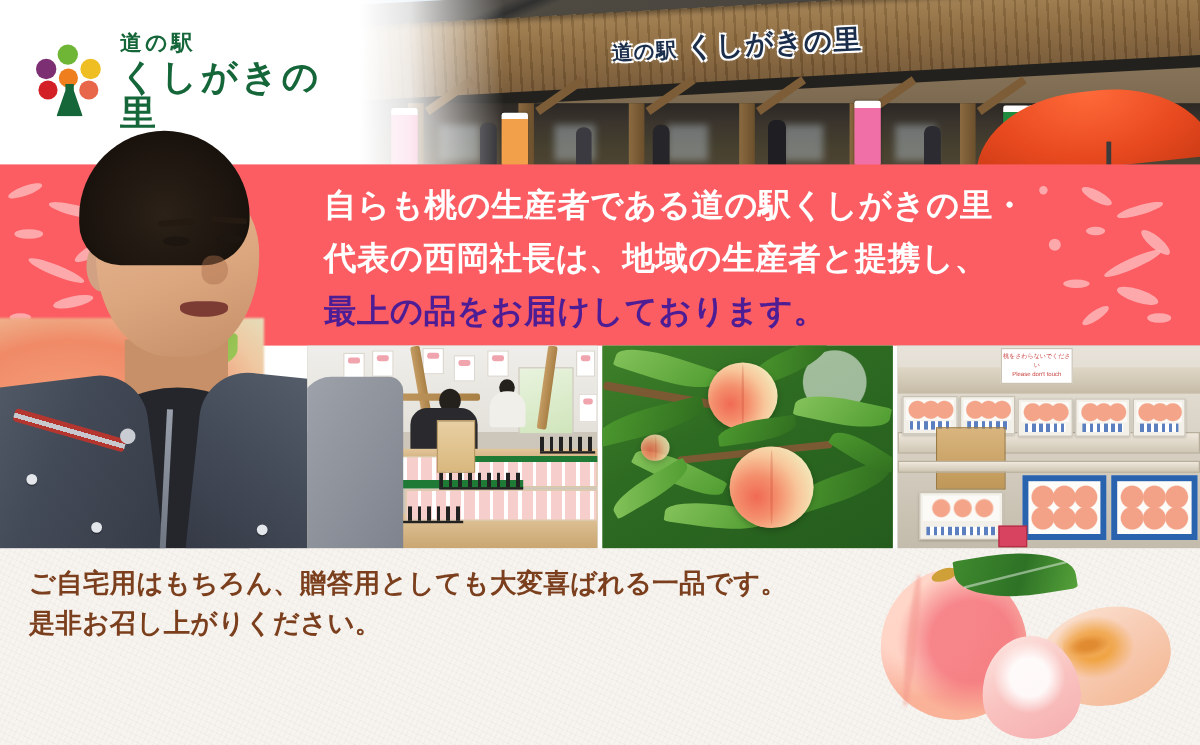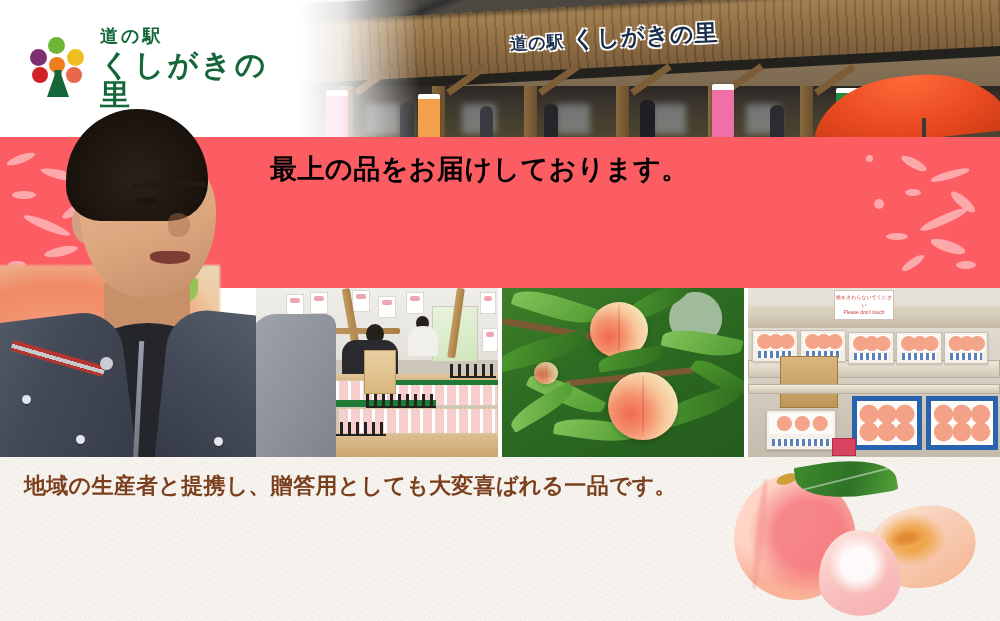--- a/index.html
+++ b/index.html
@@ -129,21 +129,21 @@
   }
   .splash{ position:absolute; opacity:.55; }
   .splash-blob{
     position:absolute; background:rgba(255,255,255,.85); border-radius:50%;
   }
   .quote-text{
     position:absolute; left:270px; top:12px; width:620px;
     color:#ffffff; font-weight:700;
     font-size:27px; line-height:44px; letter-spacing:.5px;
   }
-  .quote-text .hl{ color:#000000;font-family:Liberation Mono, monospace; }
+  .quote-text .hl{ color:#4c1d95; }
 
   
   .portrait{
     position:absolute; left:0; top:105px; width:258px; height:352px;
     overflow:hidden;
     background:transparent;
   }
   .p-peachbg{
     position:absolute; left:-10px; top:160px; width:230px; height:190px;
     background:radial-gradient(ellipse at 30% 45%, #f7a37e 0%, #f08a67 45%, #efc9a2 75%, #dfe8c6 100%);
@@ -510,20 +510,22 @@
       <span class="splash-blob" style="left:40px; top:34px; width:46px; height:9px; transform:rotate(14deg);"></span>
       <span class="splash-blob" style="left:12px; top:54px; width:24px; height:8px;"></span>
       <span class="splash-blob" style="left:60px; top:66px; width:38px; height:10px; transform:rotate(-30deg);"></span>
       <span class="splash-blob" style="left:22px; top:84px; width:50px; height:9px; transform:rotate(22deg);"></span>
       <span class="splash-blob" style="left:94px; top:96px; width:26px; height:8px;"></span>
       <span class="splash-blob" style="left:44px; top:110px; width:34px; height:9px; transform:rotate(-12deg);"></span>
       <span class="splash-blob" style="left:8px;  top:124px; width:18px; height:7px;"></span>
     </div>
 
     <div class="quote-text">
+      <div>自らも桃の生産者である道の駅くしがきの里・</div>
+      <div>代表の西岡社長は、地域の生産者と提携し、</div>
       <div class="hl">最上の品をお届けしております。</div>
     </div>
   </div>
 
   <div class="portrait">
     <div class="p-peachbg"></div>
     <div class="p-leaf"></div>
     <div class="p-neck"></div>
     <div class="p-ear"></div>
     <div class="p-face"></div>
@@ -649,21 +651,22 @@
         </div>
       <div class="b-bluebox" style="left:178px; top:108px; width:72px; height:54px;">
           <i></i>
         </div>
       <div class="b-wood" style="left:84px; top:150px; width:24px; height:18px; background:#d8435f; border-color:#b32d47;"></div>
     </div>
   </div>
 
   <div class="bottom">
     <div class="bottom-text">
-      <div>地域の生産者と提携し、贈答用としても大変喜ばれる一品です。</div>
+      <div>ご自宅用はもちろん、贈答用としても大変喜ばれる一品です。</div>
+      <div>是非お召し上がりください。</div>
     </div>
   </div>
 
   <div class="peach-art">
     <div class="pa-slice-back"></div>
     <div class="pa-pit"></div>
     <div class="pa-main"></div>
     <div class="pa-cleft"></div>
     <div class="pa-stem"></div>
     <div class="pa-leaf"></div>

